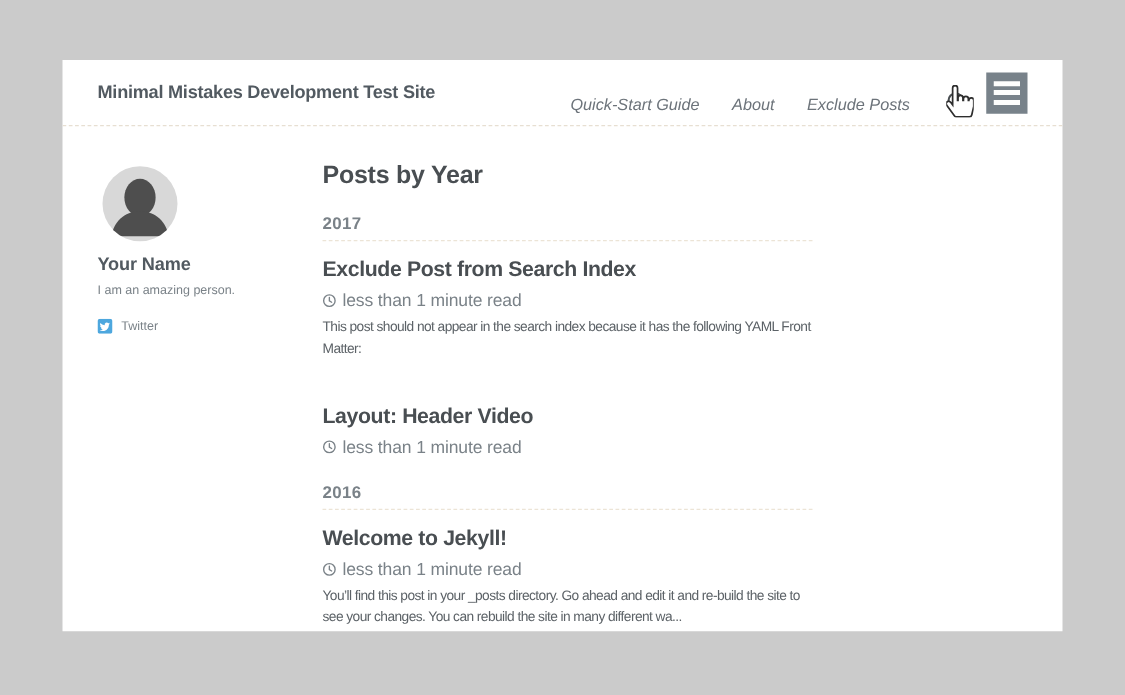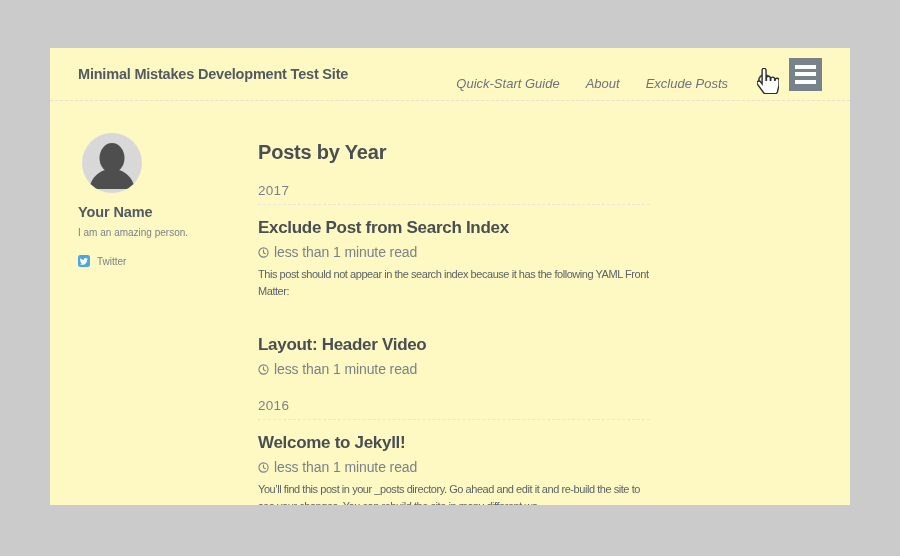--- a/index.html
+++ b/index.html
@@ -1,20 +1,20 @@
 <!DOCTYPE html>
 <html><head>
 <meta charset="utf-8">
 <style>
   * { margin:0; padding:0; box-sizing:border-box; }
   html,body { width:900px; height:556px; }
   body { background:#cbcbcb; font-family:"Liberation Sans", sans-serif; position:relative; overflow:hidden; }
 
   .card { position:absolute; left:50px; top:48px; width:800px; height:457px;
-          background:#fef9c3; overflow:hidden; }
+          background:#ffffff; overflow:hidden; }
 
   
   .masthead { height:53px; display:flex; align-items:center; padding:0 28px;
               border-bottom:1px dashed #e7dfd2; }
   .site-title { font-size:14.5px; font-weight:bold; color:#525a61; letter-spacing:-0.2px; cursor:pointer; }
   .masthead nav { margin-left:auto; display:flex; align-items:flex-end;font-style:italic; }
   .nav-link { font-size:13px; color:#6c737a; margin-left:26px; cursor:pointer; text-decoration:none; }
   .search-btn { margin-left:29px; background:none; border:none; cursor:pointer; display:flex; align-items:center; }
   .menu-btn { margin-left:14px; width:33px; height:33px; background:#78828a; border:none; cursor:pointer;
               display:flex; flex-direction:column; justify-content:center; align-items:center; gap:3.5px; }
@@ -27,22 +27,22 @@
   .sidebar { width:180px; flex:none; padding-top:32px; }
   .avatar { width:60px; height:60px; border-radius:50%; background:#d8d8d8; overflow:hidden; margin-left:4px; }
   .author-name { margin-top:11px; font-size:14.5px; font-weight:bold; color:#525a61; letter-spacing:-0.1px; }
   .author-bio  { margin-top:7px; font-size:10px; color:#7a8288; }
   .author-links { margin-top:17px; list-style:none; }
   .author-links li { display:flex; align-items:center; margin-bottom:10px; cursor:pointer; }
   .author-links .lbl { font-size:10px; color:#7a8288; margin-left:7px; }
 
   
   .main { width:392px; padding-top:28px; }
-  .page-title { font-size:20px; font-weight:bold; color:#494e52; letter-spacing:-0.2px;margin-top:12px; }
-  .year-head { margin-top:19px; font-size:13.5px; font-weight:normal; color:#7a8288;
+  .page-title { font-size:20px; font-weight:bold; color:#494e52; letter-spacing:-0.2px; }
+  .year-head { margin-top:19px; font-size:13.5px; font-weight:bold; color:#7a8288;
                padding-bottom:6px; border-bottom:1px dashed #ece4d6; letter-spacing:0.3px; }
   .post { margin-top:13px; }
   .post + .post { margin-top:36px; }
   .post-title { font-size:17px; font-weight:bold; color:#494e52; letter-spacing:-0.3px; cursor:pointer; }
   .post-meta { margin-top:6px; display:flex; align-items:center; font-size:14px; color:#7a8288; letter-spacing:-0.1px; }
   .post-meta svg { margin-right:5px; }
   .post-excerpt { margin-top:6px; font-size:11px; line-height:16.5px; color:#5c6267; letter-spacing:-0.45px; }
 
   .section { margin-top:21px; }
   .section:first-of-type { margin-top:0; }

